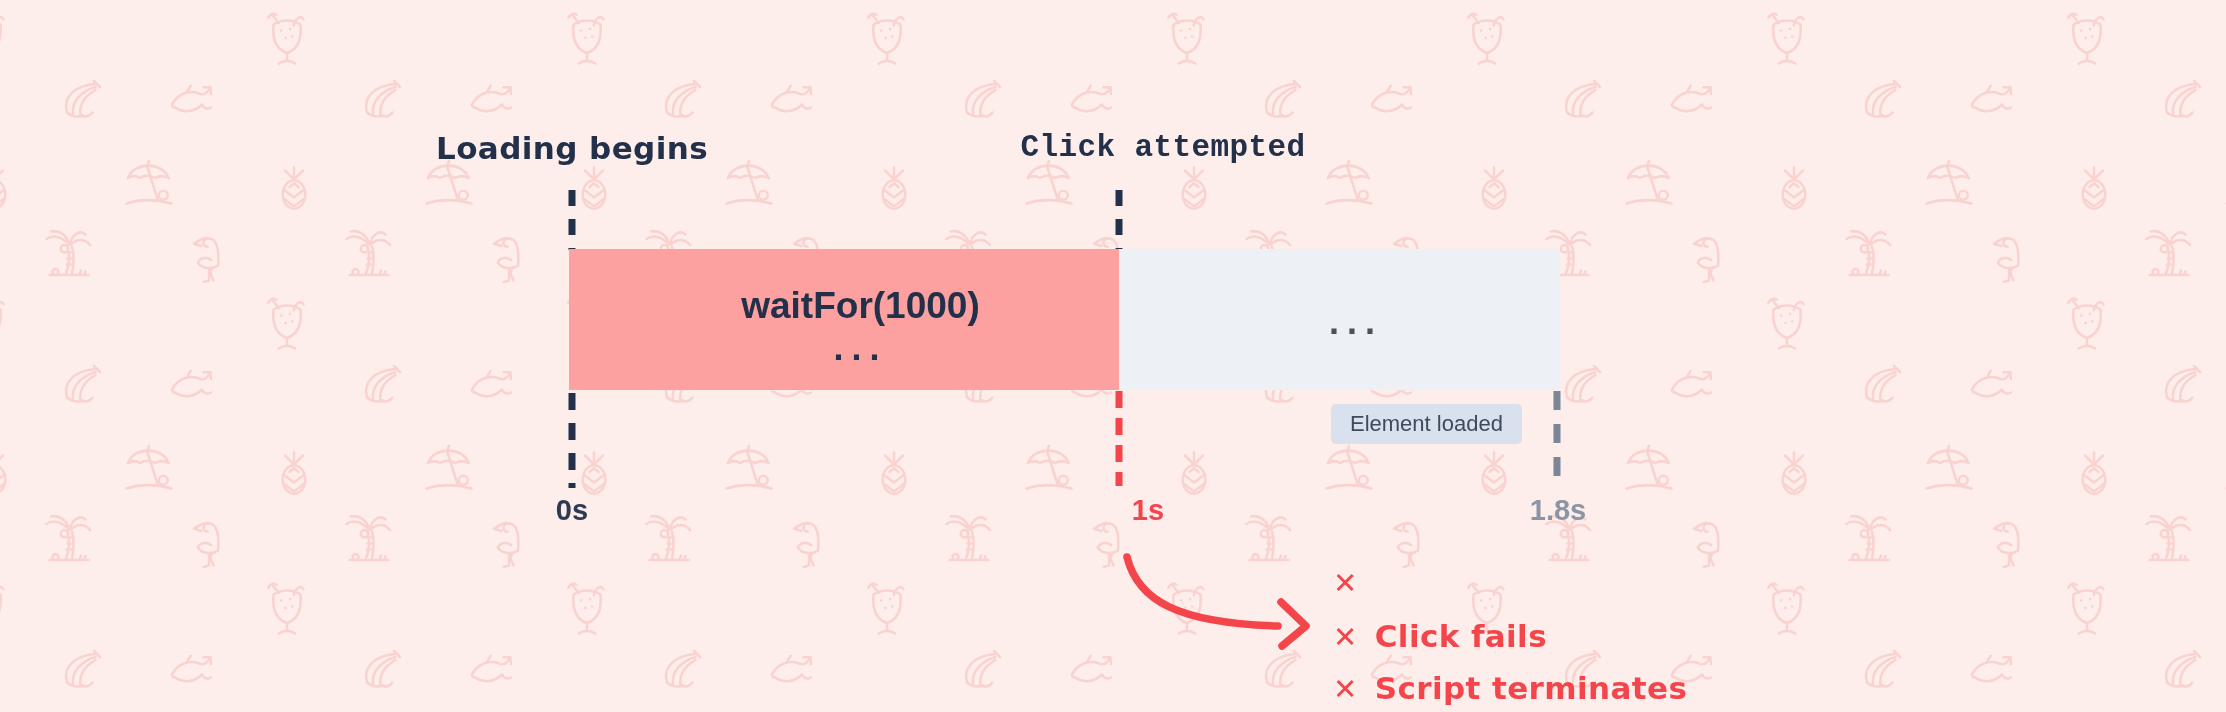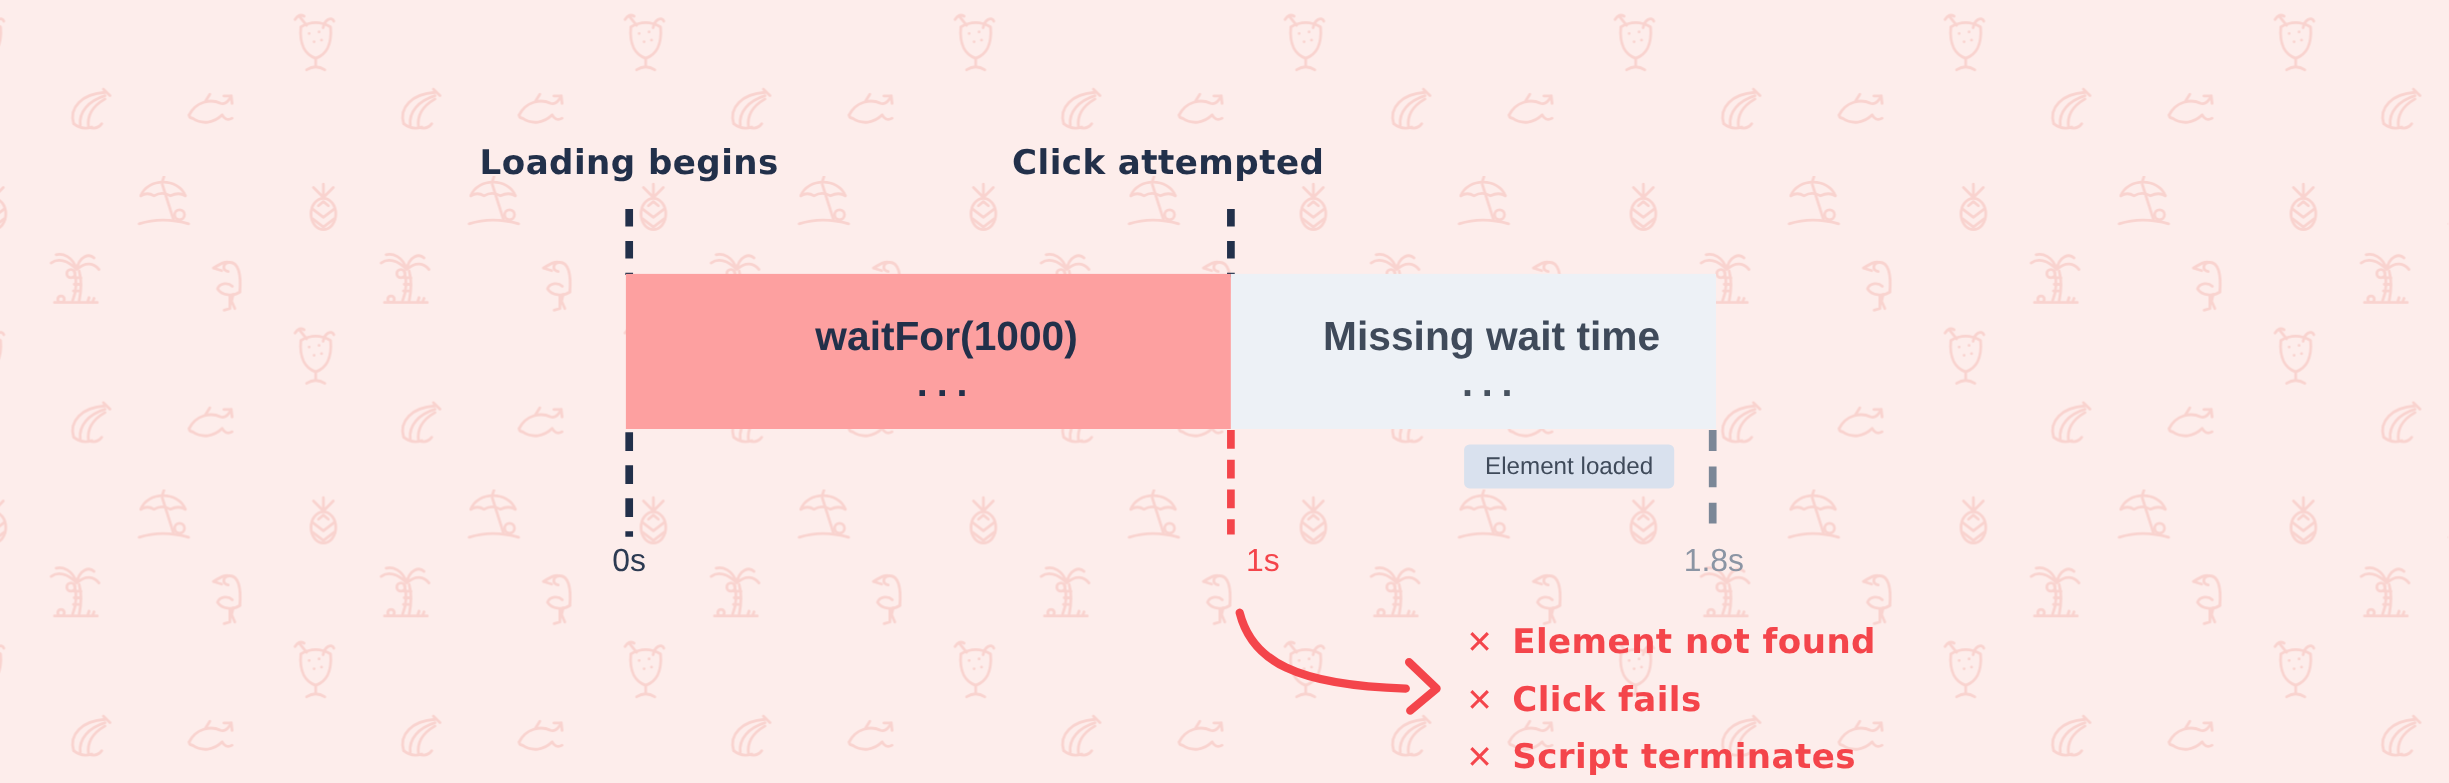--- a/index.html
+++ b/index.html
@@ -33,21 +33,21 @@
   .bar-label{font-size:37px; font-weight:700; white-space:nowrap;}
   .bar-ellipsis{font-size:36px; font-weight:700; letter-spacing:8px; line-height:14px; margin-top:4px;}
   #wait-bar{left:569px; width:550px; background:var(--bar-red);}
   #wait-bar .bar-label, #wait-bar .bar-ellipsis{color:var(--navy);}
   #missing-bar{left:1119px; width:441px; background:var(--box-bg);}
   #missing-bar .bar-label{color:var(--slate);}
   #missing-bar .bar-ellipsis{color:#47525f;}
 
   .tick{
     position:absolute; top:494px; transform:translateX(-50%);
-    font-size:29px; white-space:nowrap; z-index:3;
+    font-size:29px; white-space:nowrap; z-index:3;font-weight:bold;
   }
   #tick-start{left:572px; color:#2d3b52;}
   #tick-click{left:1119px; color:var(--accent-red);margin-left:29px;}
   #tick-loaded{left:1558px; color:var(--gray-label);}
 
   #element-loaded-badge{
     position:absolute; left:1331px; top:404px; z-index:3;
     background:var(--badge-bg); color:var(--slate);
     font-size:22px; padding:7px 19px; border-radius:5px; white-space:nowrap;
   }
@@ -142,41 +142,39 @@
     <line class="ln ln-navy" x1="572" y1="393" x2="572" y2="488" stroke-dasharray="17 13"></line>
     <line class="ln ln-red" x1="1119" y1="391" x2="1119" y2="486" stroke-dasharray="17 10"></line>
     <line class="ln ln-gray" x1="1557" y1="391" x2="1557" y2="486" stroke-dasharray="19 14"></line>
     <g>
       <path class="arrow" d="M 1127 557 C 1138 601 1178 623 1278 626"></path>
       <path class="arrow" d="M 1281 602 L 1306 626 L 1282 646"></path>
     </g>
   </svg>
 
   <div class="marker-label hand" id="loading-begins-label" style="left:572px; top:130px;">Loading begins</div>
-  <div class="marker-label hand" id="click-attempted-label" style="left:1062px; top:130px;">Click attempted</div>
+  <div class="marker-label hand" id="click-attempted-label" style="left:1163px; top:130px;font-family:Liberation Mono, monospace;">Click attempted</div>
 
   <div class="bar" id="wait-bar">
     <div class="bar-label">waitFor(1000)</div>
     <div class="bar-ellipsis">...</div>
   </div>
   <div class="bar" id="missing-bar">
-    <div class="bar-label">Missing wait time</div>
     <div class="bar-ellipsis">...</div>
   </div>
 
   <div id="element-loaded-badge">Element loaded</div>
 
   <div class="tick" id="tick-start">0s</div>
   <div class="tick" id="tick-click">1s</div>
   <div class="tick" id="tick-loaded">1.8s</div>
 
   <div id="failure-list" class="hand">
     <div class="failure-row">
       <span class="x-mark">✕</span>
-      <span>Element not found</span>
     </div>
     <div class="failure-row">
       <span class="x-mark">✕</span>
       <span>Click fails</span>
     </div>
     <div class="failure-row">
       <span class="x-mark">✕</span>
       <span>Script terminates</span>
     </div>
   </div>

